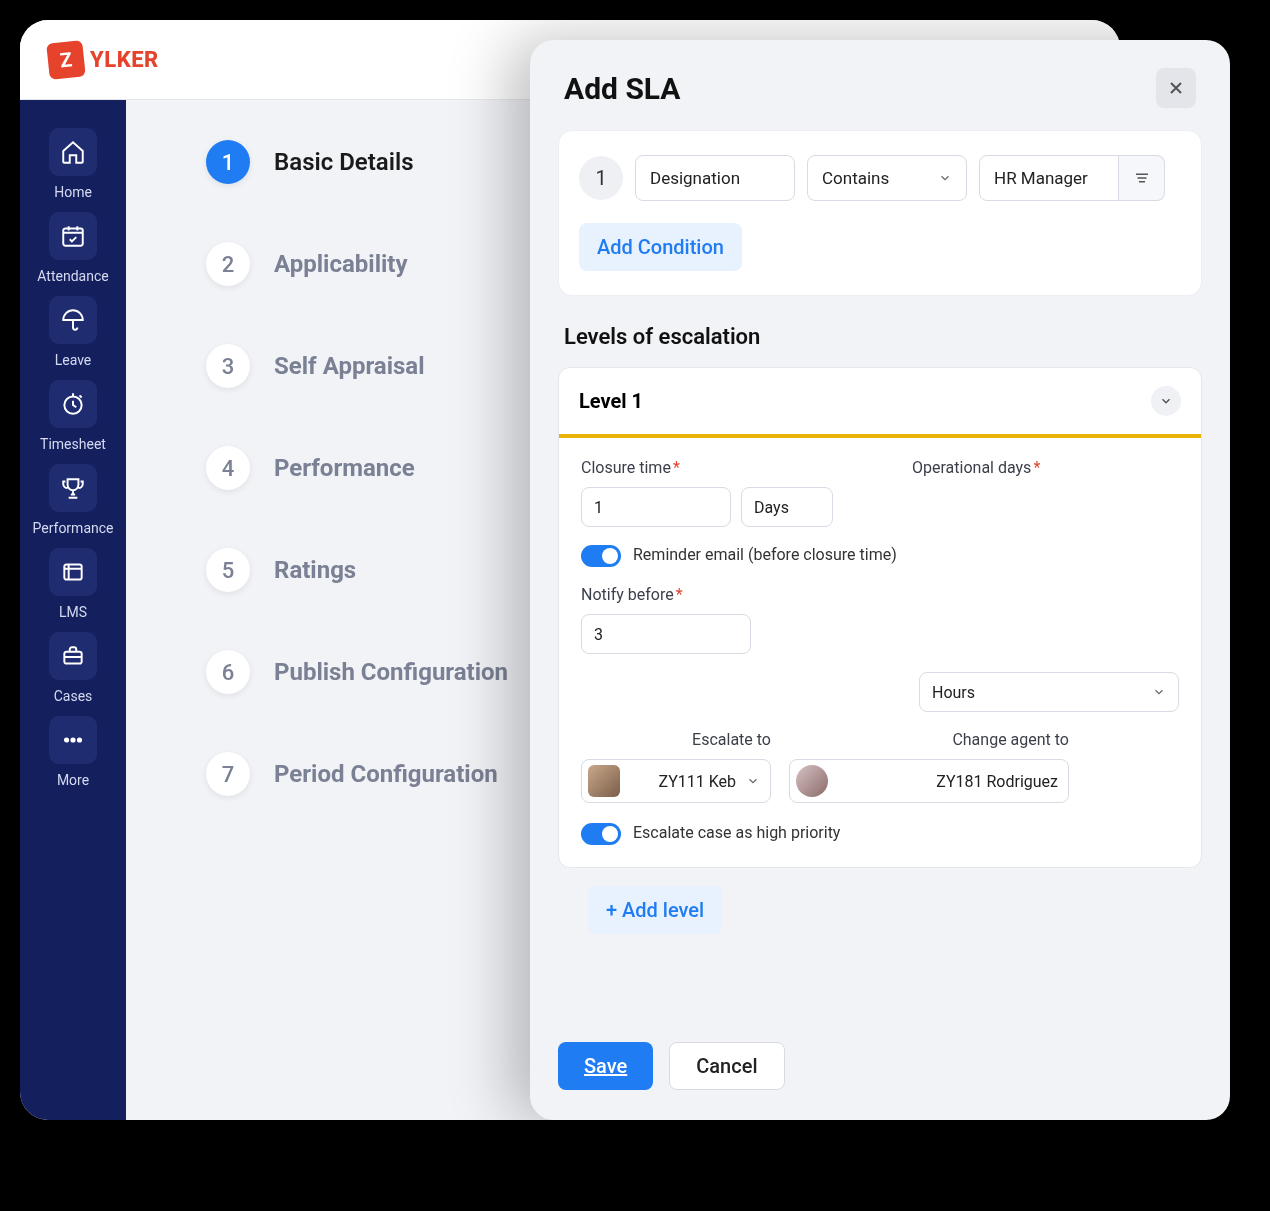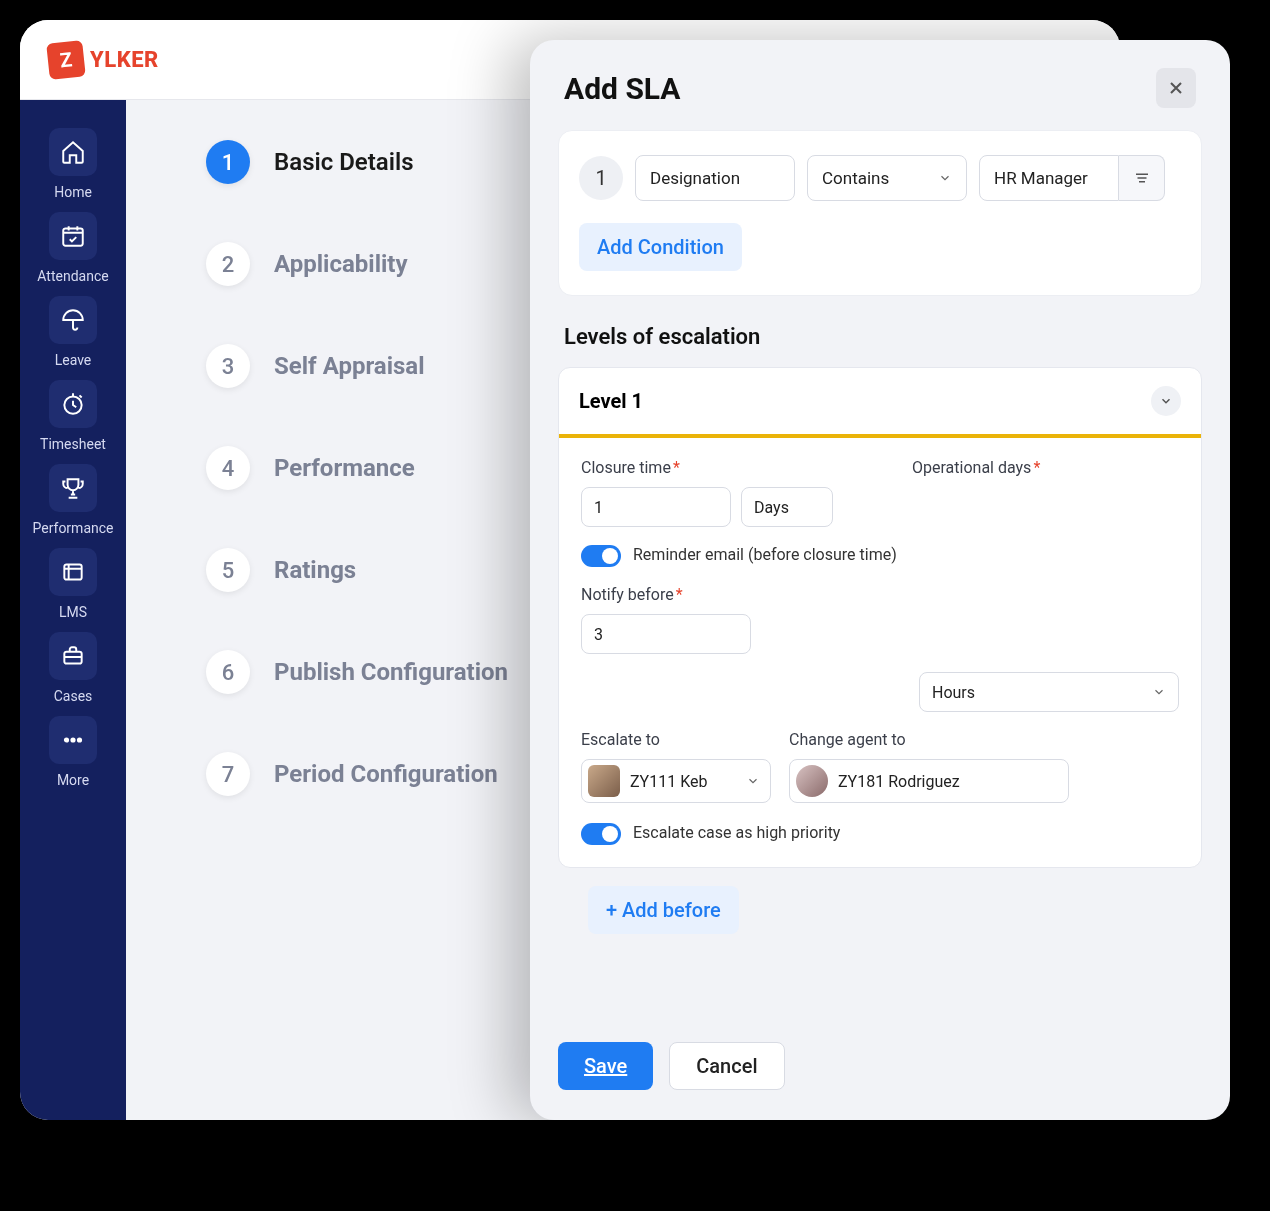--- a/index.html
+++ b/index.html
@@ -275,21 +275,21 @@
           <div class="form-col shrink" style="align-self:flex-end;">
             <div class="sel-input" style="width:260px;">
               <span>Hours</span>
               <svg class="chevron" viewBox="0 0 24 24" fill="none" stroke="#666" stroke-width="2">
                   <path d="M6 9l6 6 6-6"></path>
                 </svg>
             </div>
           </div>
         </div>
 
-        <div class="form-row" style="gap:18px; margin-top:6px;">
+        <div class="form-row" style="gap:18px; margin-top:6px;text-align:right;">
           <div class="form-col shrink">
             <label class="lbl">Escalate to</label>
             <div class="person-sel" style="width:190px;">
               <div class="avatar"></div>
               <div class="person-txt">ZY111 Keb</div>
               <svg class="chevron" viewBox="0 0 24 24" fill="none" stroke="#666" stroke-width="2">
                   <path d="M6 9l6 6 6-6"></path>
                 </svg>
             </div>
           </div>
@@ -303,21 +303,21 @@
         </div>
 
         <div class="toggle-row" style="margin-top:20px; margin-bottom:0;">
           <div class="toggle"></div>
           <div class="toggle-label">Escalate case as high priority</div>
         </div>
       </div>
     </div>
 
     <div style="padding-left:30px;">
-      <div class="link-btn">+ Add before</div>
+      <div class="link-btn">+ Add level</div>
     </div>
   </div>
 
   <div class="modal-footer">
     <button class="btn btn-primary">Save</button>
     <button class="btn btn-secondary">Cancel</button>
   </div>
 </div>
 
 </body></html>

